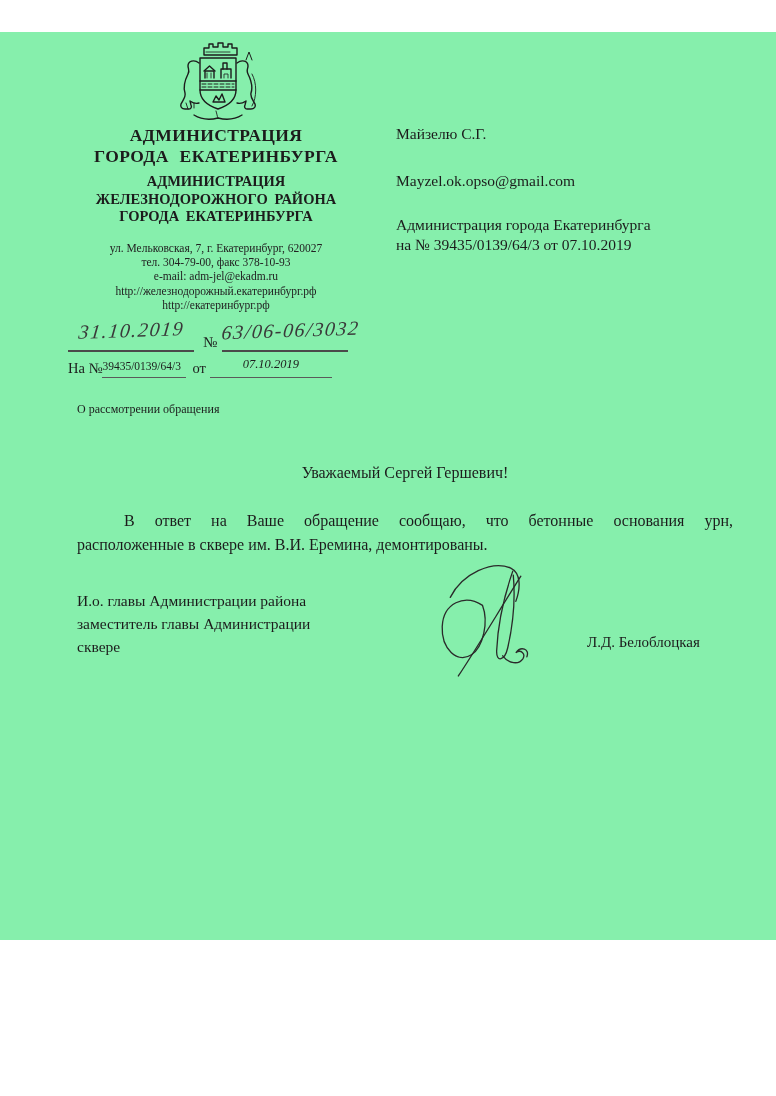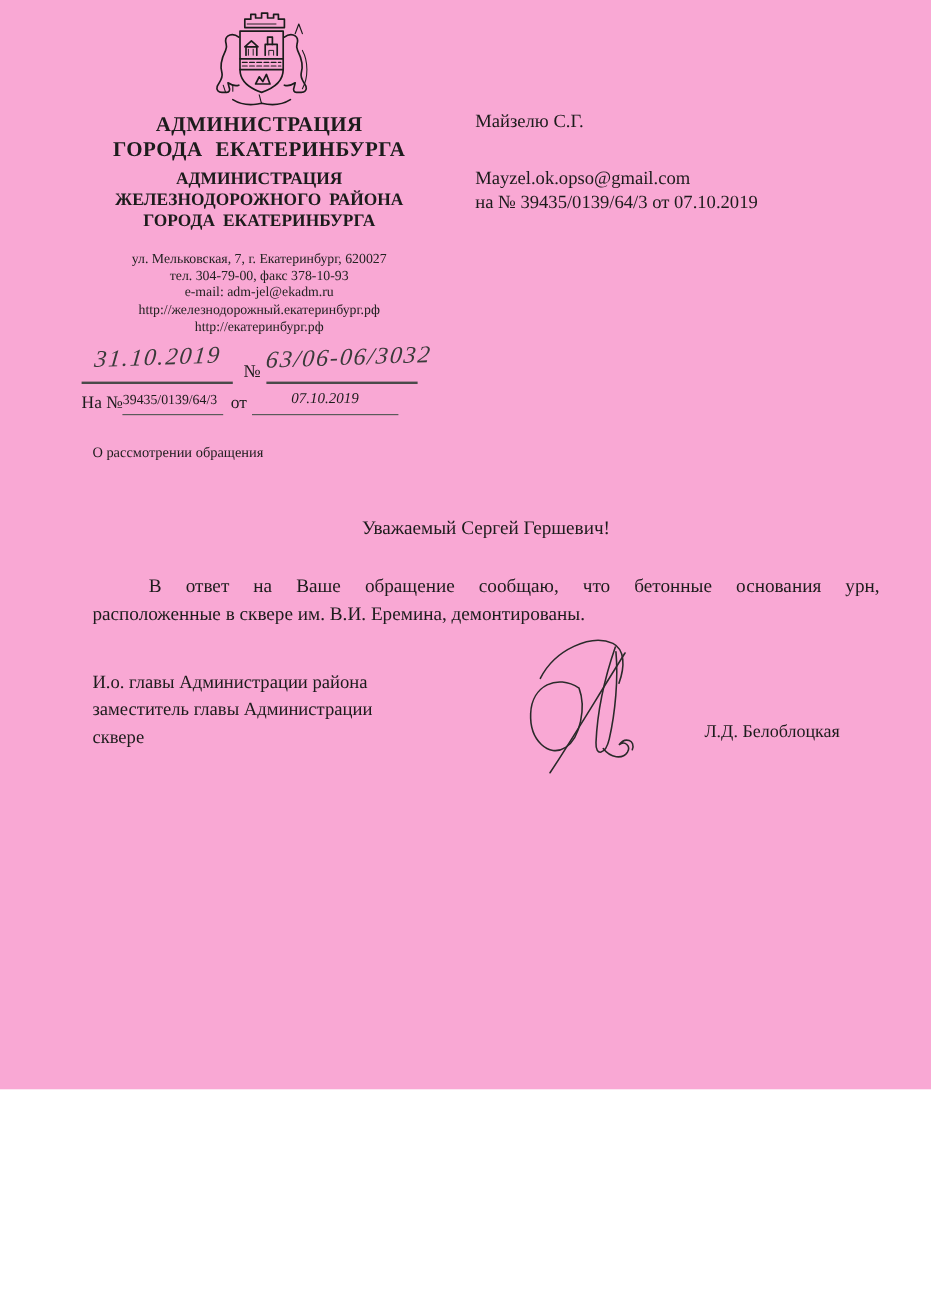--- a/index.html
+++ b/index.html
@@ -1,19 +1,19 @@
 <!DOCTYPE html>
 <html><head>
 <meta charset="utf-8">
 <style>
   * { margin:0; padding:0; box-sizing:border-box; }
   html,body { background:#ffffff; }
   .page {
-    position:relative; width:776px; height:908px; background:#f9a8d4;
-    font-family:"Liberation Serif", serif; color:#1c1c1c; overflow:hidden;
+    position:relative; width:776px; height:908px; background:#86efac;
+    font-family:"Liberation Serif", serif; color:#1c1c1c; overflow:hidden;margin-top:32px;
   }
   
   .crest { position:absolute; left:164px; top:8px; width:108px; height:84px; }
   .org-block { position:absolute; left:38px; top:93px; width:356px; text-align:center; font-weight:bold; }
   .org-line { font-size:17.5px; line-height:21px; letter-spacing:0.4px; word-spacing:6px; }
   .dept-block { margin-top:6px; }
   .dept-line { font-size:14.5px; line-height:17.5px; word-spacing:3px; }
   .addr-block { position:absolute; left:38px; top:209px; width:356px; text-align:center; font-size:11.5px; line-height:14.2px; color:#222; }
 
   
@@ -108,20 +108,21 @@
     <span class="hand-cell"><span class="hand-text">31.10.2019</span></span><span class="num-sign">№</span><span class="hand-cell"><span class="hand-text">63/06-06/3032</span></span>
   </div>
 
   <div class="req-row2">
     <span class="ref-label">На №</span><span class="ref-num-cell">39435/0139/64/3</span><span class="ref-from">от</span><span class="ref-date-cell">07.10.2019</span>
   </div>
 
   <div class="addressee">
     <div>Майзелю С.Г.</div>
     <div class="addr-email">Mayzel.ok.opso@gmail.com</div>
+    <div class="addr-org">Администрация города Екатеринбурга</div>
     <div>на № 39435/0139/64/3 от 07.10.2019</div>
   </div>
 
   <div class="subject">О рассмотрении обращения</div>
 
   <div class="salutation">Уважаемый Сергей Гершевич!</div>
 
   <div class="para">
     <div class="para-l1">В ответ на Ваше обращение сообщаю, что бетонные основания урн,</div>
     <div class="para-l2">расположенные в сквере им. В.И. Еремина, демонтированы.</div>

